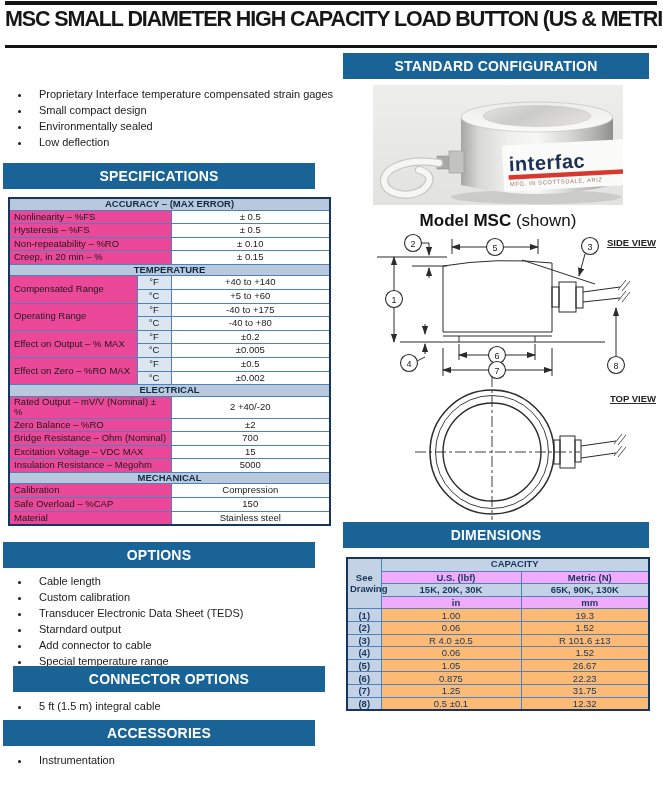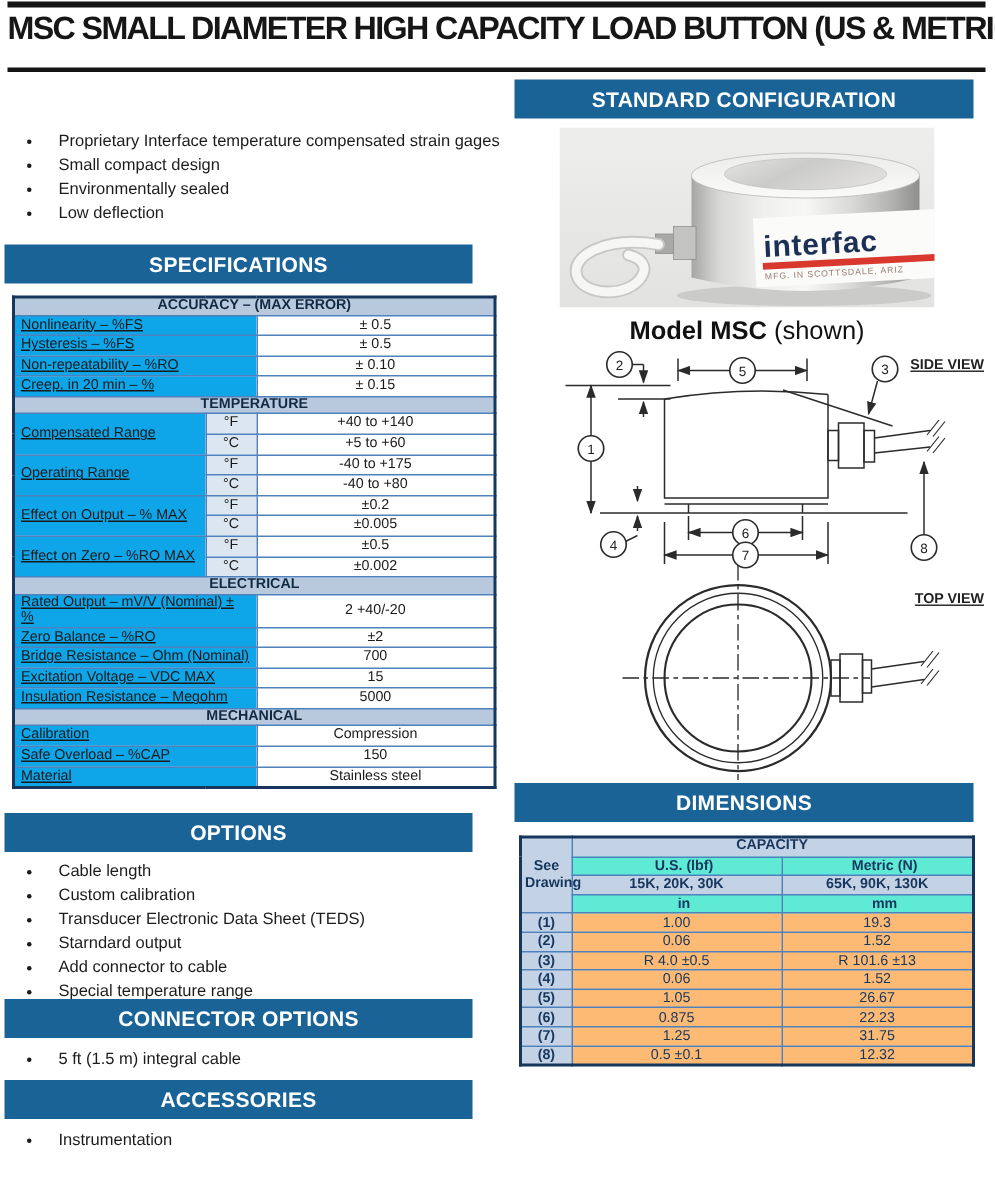--- a/index.html
+++ b/index.html
@@ -11,28 +11,28 @@
   .hdrbar{position:absolute;height:26px;background:#1A6397;color:#fff;font-weight:bold;
       font-size:14px;letter-spacing:.2px;text-align:center;line-height:26px;}
   .bullets{position:absolute;margin:0;padding-left:22px;font-size:11px;line-height:14.5px;color:#1c1c1c;}
   .bullets li{margin-bottom:1.5px;padding-left:9px;}
   .bullets li::marker{font-size:9px;}
   
   table{border-collapse:collapse;table-layout:fixed;}
   .spec{position:absolute;left:8px;top:197px;width:321px;font-size:9.5px;border:2px solid #17365d;}
   .spec td{border:1px solid #4f81bd;padding:0 4px;height:12.6px;line-height:1.1;}
   .spec td.band{background:#b9c9dd;font-weight:bold;text-align:center;height:10.5px;color:#102a43;}
-  .spec td.lbl{background:#0ea5e9;text-decoration:underline;}
+  .spec td.lbl{background:#ec4899;}
   .spec td.unit{background:#dce6f1;text-align:center;}
   .spec td.val{background:#fff;text-align:center;}
   
   .dims{position:absolute;left:346px;top:557px;width:302px;font-size:9.5px;color:#17365d;border:2px solid #17365d;}
   .dims td{border:1px solid #4f81bd;height:11.6px;padding:0 2px;text-align:center;}
   .dims td.hd{background:#c3d2e4;font-weight:bold;line-height:1.15;}
-  .dims td.hd2{background:#5eead4;font-weight:bold;padding-left:12px;}
+  .dims td.hd2{background:#f0abfc;font-weight:bold;padding-left:12px;}
   .dims td.key{background:#c3d2e4;font-weight:bold;}
   .dims td.val{background:#fdba74;}
   #caption{position:absolute;left:373px;top:211px;width:250px;text-align:center;font-size:17px;color:#111;}
   #caption .b{font-weight:bold;}
   svg text{font-family:"Liberation Sans",sans-serif;}
   .dwg-label{font-size:9.5px;font-weight:bold;text-decoration:underline;fill:#222;}
   .co{font-size:9px;fill:#222;}
 </style>
 </head>
 <body>
@@ -160,21 +160,21 @@
   <div class="hdrbar" style="left:3px;top:542px;width:312px;">OPTIONS</div>
   <ul class="bullets" style="left:8px;top:574px;width:312px;">
       <li>Cable length</li>
       <li>Custom calibration</li>
       <li>Transducer Electronic Data Sheet (TEDS)</li>
       <li>Starndard output</li>
       <li>Add connector to cable</li>
       <li>Special temperature range</li>
     </ul>
 
-  <div class="hdrbar" style="left:3px;top:666px;width:312px;">CONNECTOR OPTIONS</div>
+  <div class="hdrbar" style="left:13px;top:666px;width:312px;">CONNECTOR OPTIONS</div>
   <ul class="bullets" style="left:8px;top:699px;width:312px;">
       <li>5 ft (1.5 m) integral cable</li>
     </ul>
 
   <div class="hdrbar" style="left:3px;top:720px;width:312px;">ACCESSORIES</div>
   <ul class="bullets" style="left:8px;top:753px;width:312px;">
       <li>Instrumentation</li>
     </ul>
 
   <div class="hdrbar" style="left:343px;top:53px;width:306px;">STANDARD CONFIGURATION</div>

